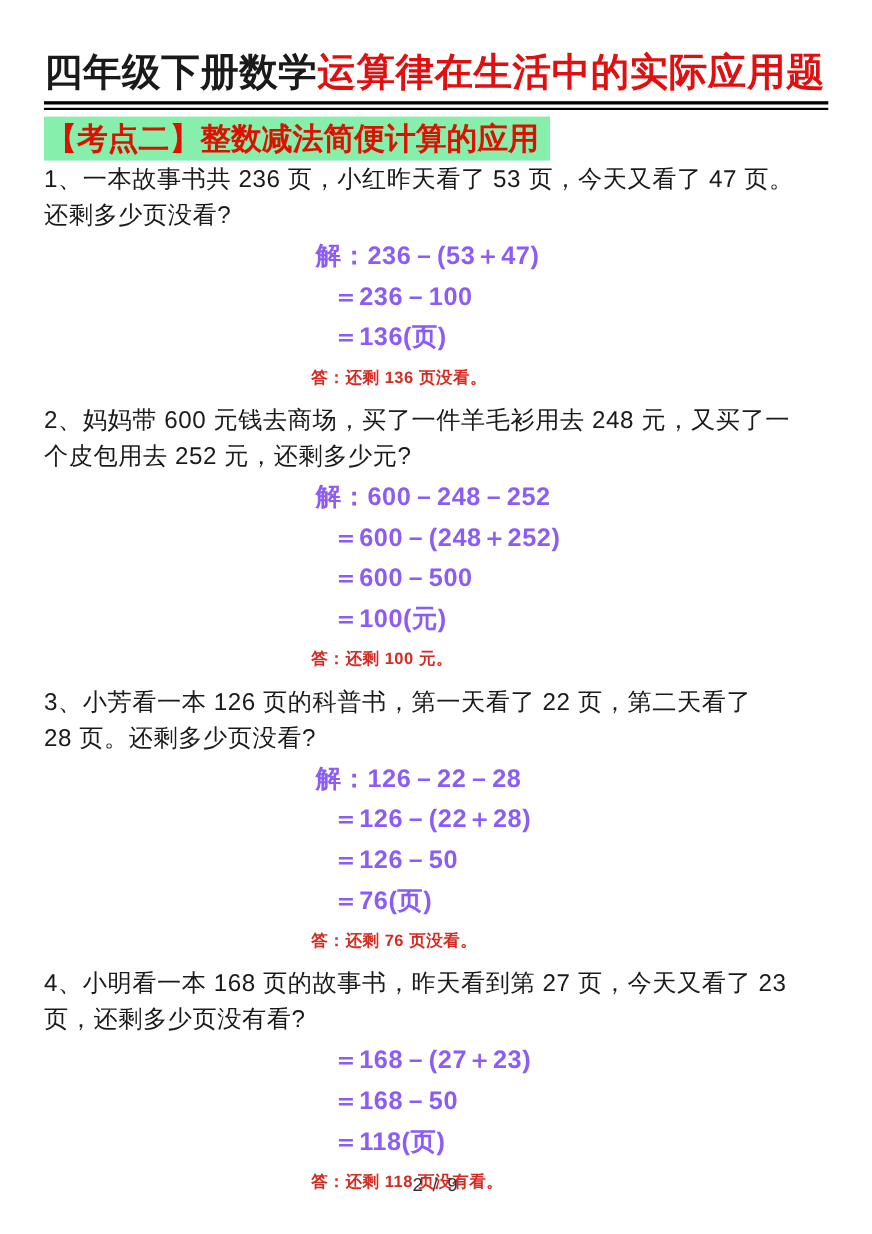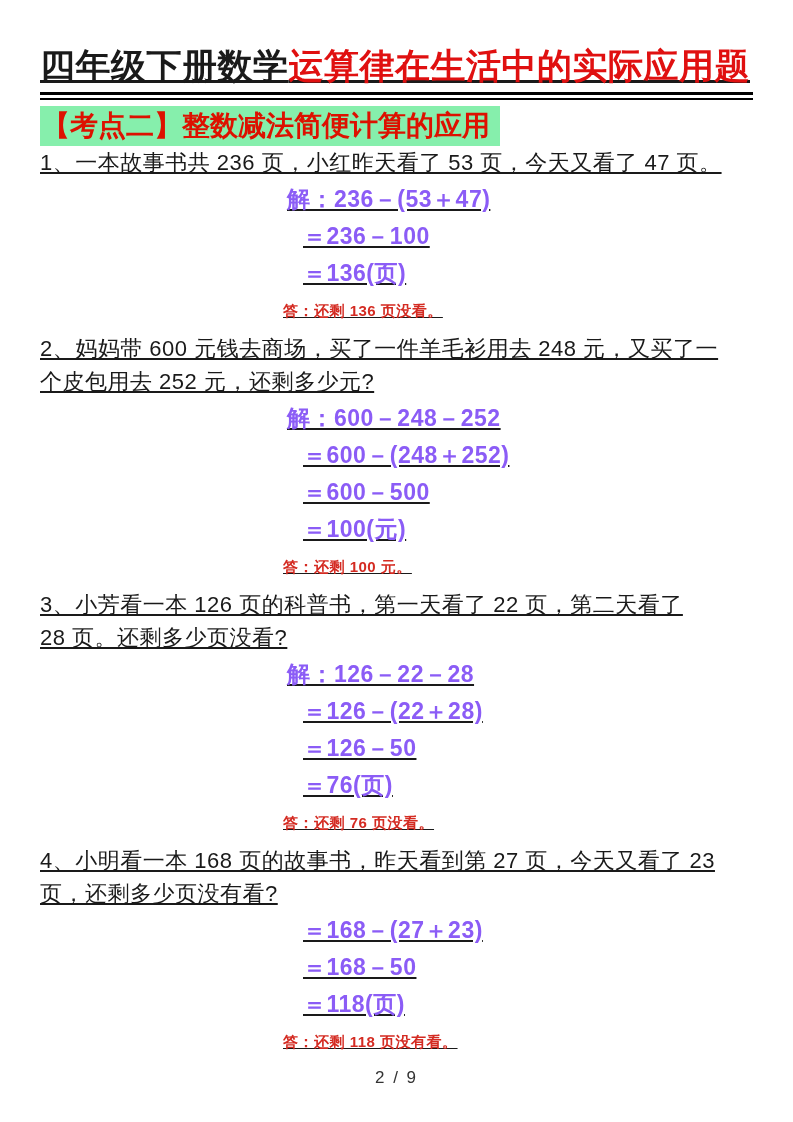--- a/index.html
+++ b/index.html
@@ -5,21 +5,20 @@
   html,body { margin:0; padding:0; background:#e8e8e8; }
   .page {
     position:relative;
     width:793px; height:1122px;
     margin:0 auto;
     background:#ffffff;
     font-family:"Liberation Sans","DejaVu Sans",sans-serif;
     color:#1a1a1a;
     overflow:hidden;
     box-sizing:border-box;
-    text-decoration:underline;
   }
   .content { padding:44px 40px 0 40px; }
 
   
   .title {
     margin:0;
     font-size:35px;
     font-weight:bold;
     line-height:44px;
     white-space:nowrap;
@@ -90,20 +89,21 @@
   <div class="content">
 
     <h1 class="title"><span class="t-black">四年级下册数学</span><span class="t-red">运算律在生活中的实际应用题</span></h1>
     <div class="title-rule"></div>
 
     <div class="section-heading">【考点二】整数减法简便计算的应用</div>
 
     
     <article class="problem">
       <p class="q-line">1、一本故事书共 236 页，小红昨天看了 53 页，今天又看了 47 页。</p>
+      <p class="q-line">还剩多少页没看?</p>
       <div class="solution">
         <p class="sol-line">解：236－(53＋47)</p>
         <p class="sol-line sol-eq">＝236－100</p>
         <p class="sol-line sol-eq">＝136(页)</p>
         <p class="ans-line">答：还剩 136 页没看。</p>
       </div>
     </article>
 
     
     <article class="problem">

